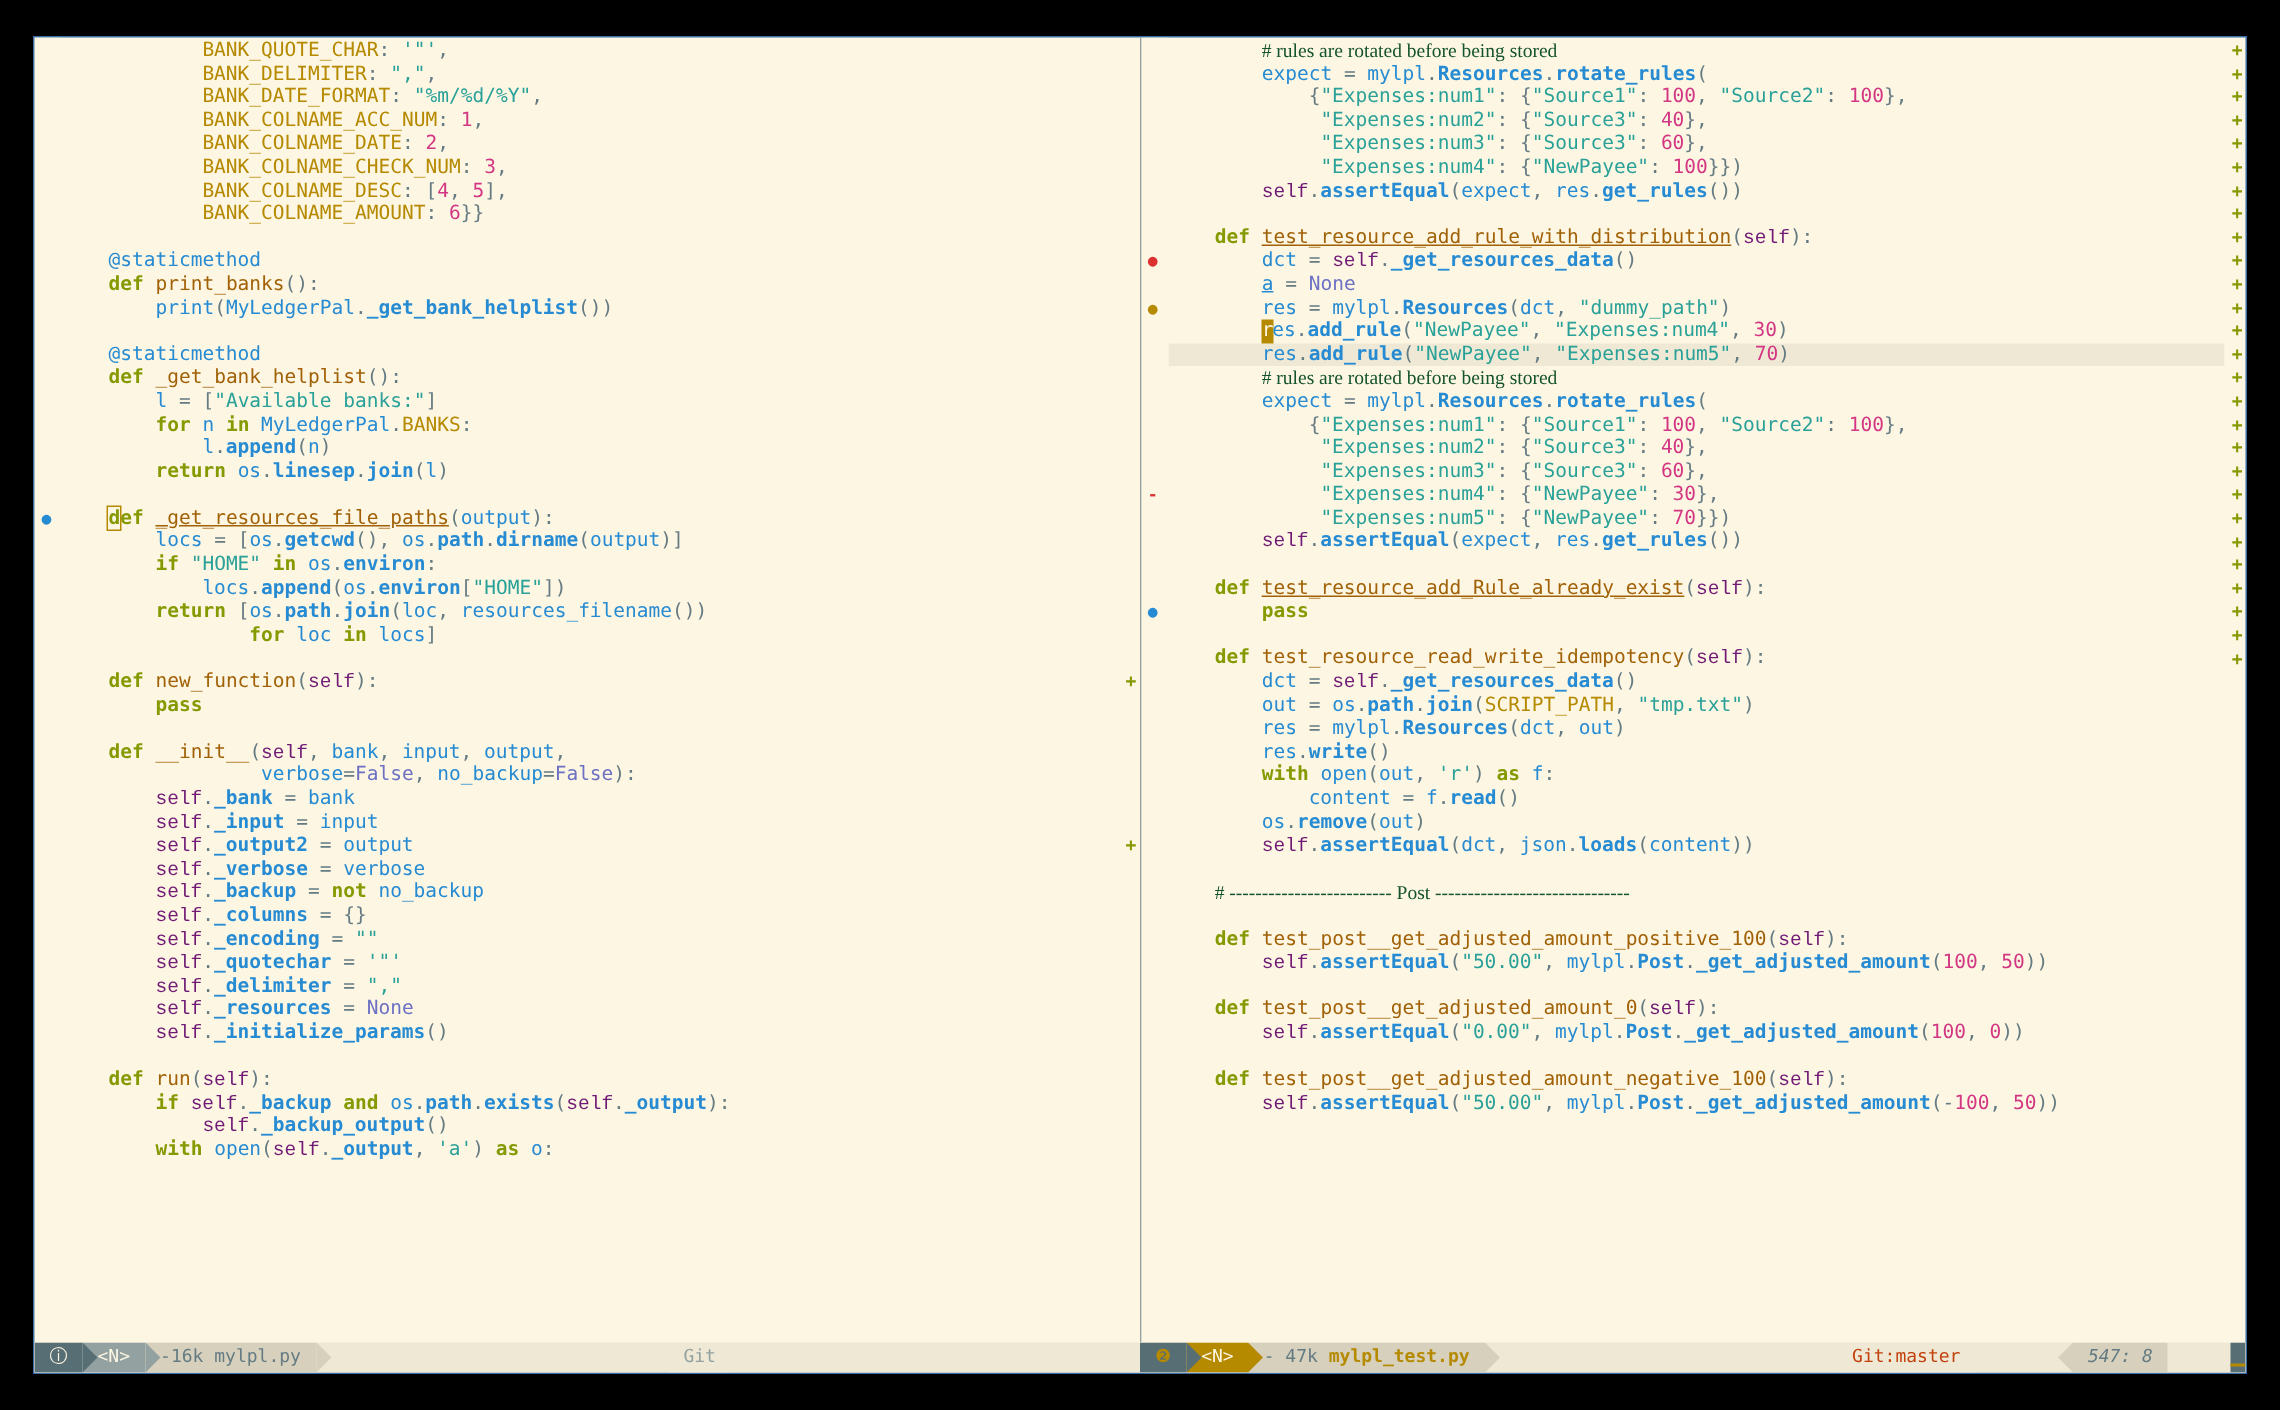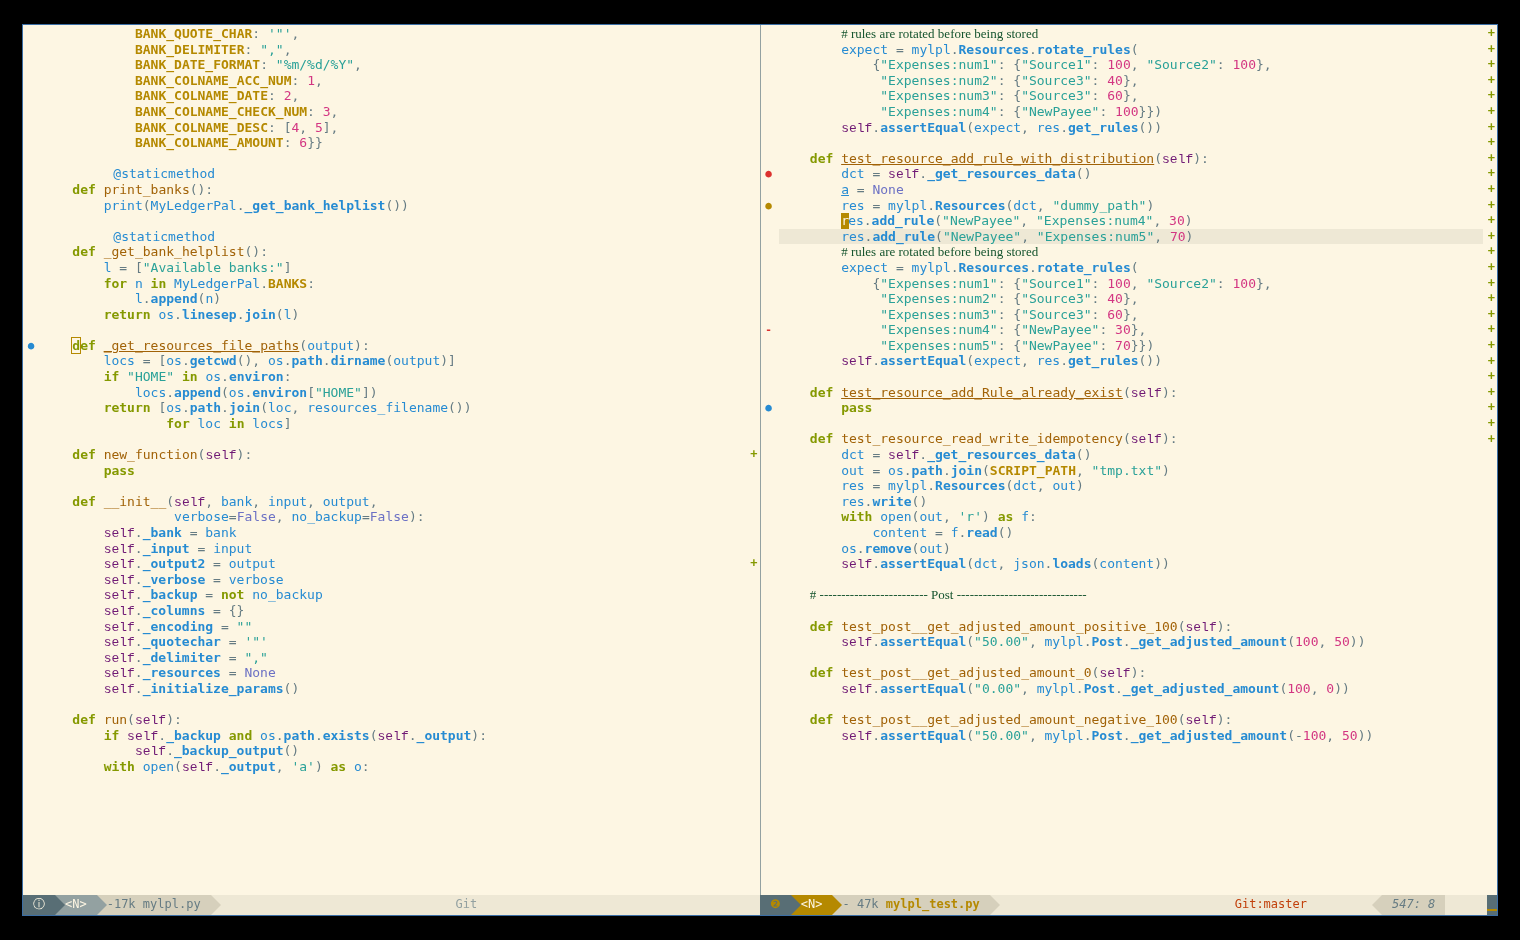--- a/index.html
+++ b/index.html
@@ -80,28 +80,28 @@
     background: #b58900;
     color: #fdf6e3;
     width: 8px;
     margin-right: -1px;
   }
   .underline { text-decoration: underline; }
   .box-char { border: 1px solid #b58900; margin: -1px; }
 
   
   .kw   { color: #859900; font-weight: bold; }         
-  .dec  { color: #268bd2; margin-left: 41px; }                            
+  .dec  { color: #268bd2; }                            
   .fn   { color: #a16207; }                            
   .var  { color: #268bd2; }                            
   .self { color: #701a75; font-family: Liberation Mono, monospace; }
   .str  { color: #2aa198; }                            
   .num  { color: #d33682; }                            
   .cmt  { color: #14532d; font-family: Liberation Serif, serif; }
-  .const{ color: #b58900; font-weight: bold;}          
+  .const{ color: #b58900; font-weight: normal;}          
   .builtin { color: #6c71c4; }                         
   .attr { color: #268bd2; font-weight: bold; }
 
   
   .modelines { display: flex; height: 20px; }
   .modeline {
     flex: 1;
     display: flex;
     align-items: center;
     font-size: 12px;
@@ -221,21 +221,21 @@
           <div class="dmark" style="top: 406.6px;">+</div>
         </div>
     </div>
   </div>
 
   <div class="modelines">
     <div class="modeline inactive">
       <span class="ml-seg seg-dark arrow-bg-after" style="--bg:#586e75;">ⓘ</span>
       <span class="ml-seg seg-grey arrow-bg-after">&lt;N&gt;</span>
       <span class="ml-seg seg-light arrow-bg-after">
-        - <span>17k</span>&nbsp;
+        - <span>16k</span>&nbsp;
         <span>mylpl.py</span>
       </span>
       <span class="ml-seg seg-base arrow-bg-after">Python</span>
       <span class="ml-seg seg-base no-arrow">
         <span>MRev FlyC:0/0</span>&nbsp;
         <span>Ⓐ Ⓗ Ⓢ</span>
       </span>
       <span class="ml-seg seg-git no-arrow">Git</span>
     </div>
 

